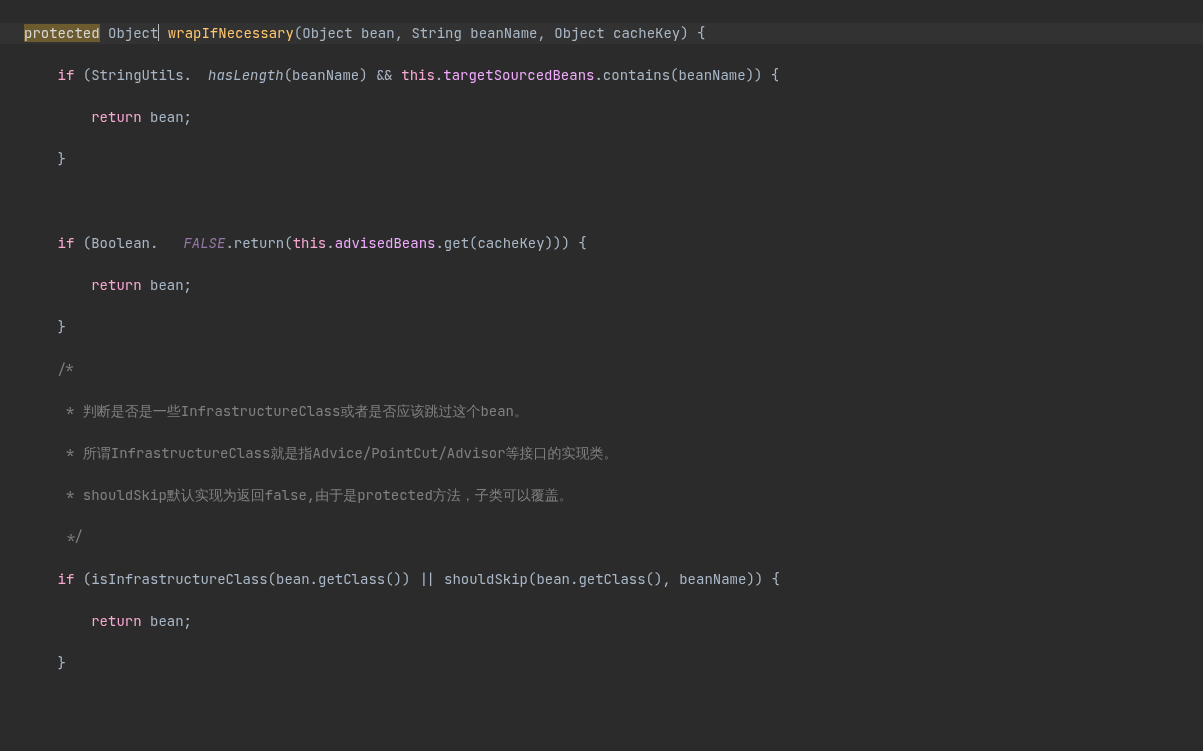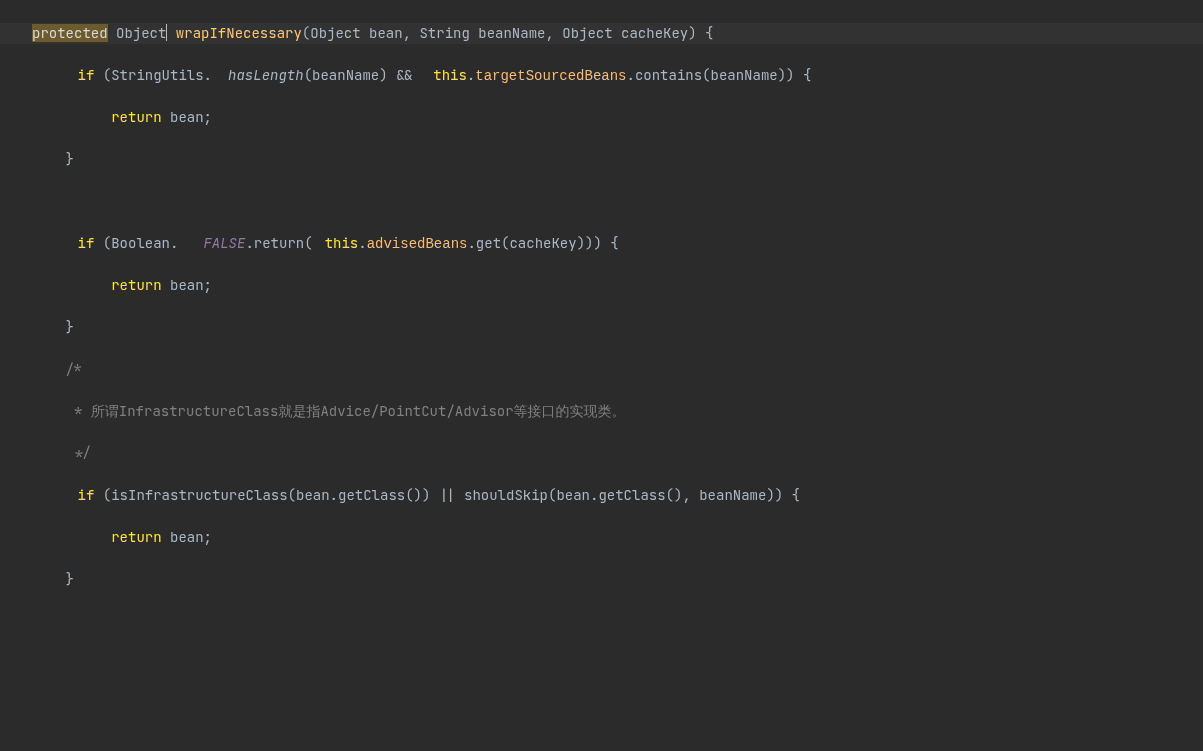--- a/index.html
+++ b/index.html
@@ -11,30 +11,30 @@
     color: #a9b7c6;
     overflow: hidden;
     width: 1203px;
     height: 751px;
   }
   .editor {
     padding: 2px 0 0 0;
     white-space: pre;
   }
   .line {
-    padding-left: 32px;
+    padding-left: 24px;
     height: 21px;
   }
   .line-hl {
     background: #323232;
   }
-  .kw { color: #fde047; margin-left: 12px; }          
+  .kw { color: #f9a8d4; }          
   .type { color: #a9b7c6; }        
   .method-def { color: #ffc66d; }      
-  .field { color: #fdba74; font-family: Liberation Mono, monospace; }       
+  .field { color: #f0abfc; }       
   .static { color: #9876aa; font-style: italic; margin-left: 25px; }
   .comment { color: #808080; }
   .ital { font-style: italic; margin-left: 16px; }
   .hl-protected {
     background: #6b5b2e;
     color: #d8d8d8;
   }
   .caret {
     border-left: 1px solid #bbbbbb;
     display: inline-block;
@@ -49,21 +49,23 @@
 <div class="editor">
 <div class="line line-hl"><span class="hl-protected">protected</span> <span class="type">Object</span><span class="caret"></span> <span class="method-def">wrapIfNecessary</span><span>(Object bean, String beanName, Object cacheKey) {</span></div>
 <div class="line">    <span class="kw">if</span><span> (StringUtils.</span><span class="ital">hasLength</span><span>(beanName) &amp;&amp; </span><span class="kw">this</span><span>.</span><span class="field">targetSourcedBeans</span><span>.contains(beanName)) {</span></div>
 <div class="line">        <span class="kw">return</span><span> bean;</span></div>
 <div class="line">    }</div>
 <div class="line"></div>
 <div class="line">    <span class="kw">if</span><span> (Boolean.</span><span class="static">FALSE</span><span>.return(</span><span class="kw">this</span><span>.</span><span class="field">advisedBeans</span><span>.get(cacheKey))) {</span></div>
 <div class="line">        <span class="kw">return</span><span> bean;</span></div>
 <div class="line">    }</div>
 <div class="line comment">    /*</div>
+<div class="line comment">     * 判断是否是一些InfrastructureClass或者是否应该跳过这个bean。</div>
 <div class="line comment">     * 所谓InfrastructureClass就是指Advice/PointCut/Advisor等接口的实现类。</div>
+<div class="line comment">     * shouldSkip默认实现为返回false,由于是protected方法，子类可以覆盖。</div>
 <div class="line comment">     */</div>
 <div class="line">    <span class="kw">if</span><span> (isInfrastructureClass(bean.getClass()) || shouldSkip(bean.getClass(), beanName)) {</span></div>
 <div class="line">        <span class="kw">return</span><span> bean;</span></div>
 <div class="line">    }</div>
 
 
 
 
 
 

